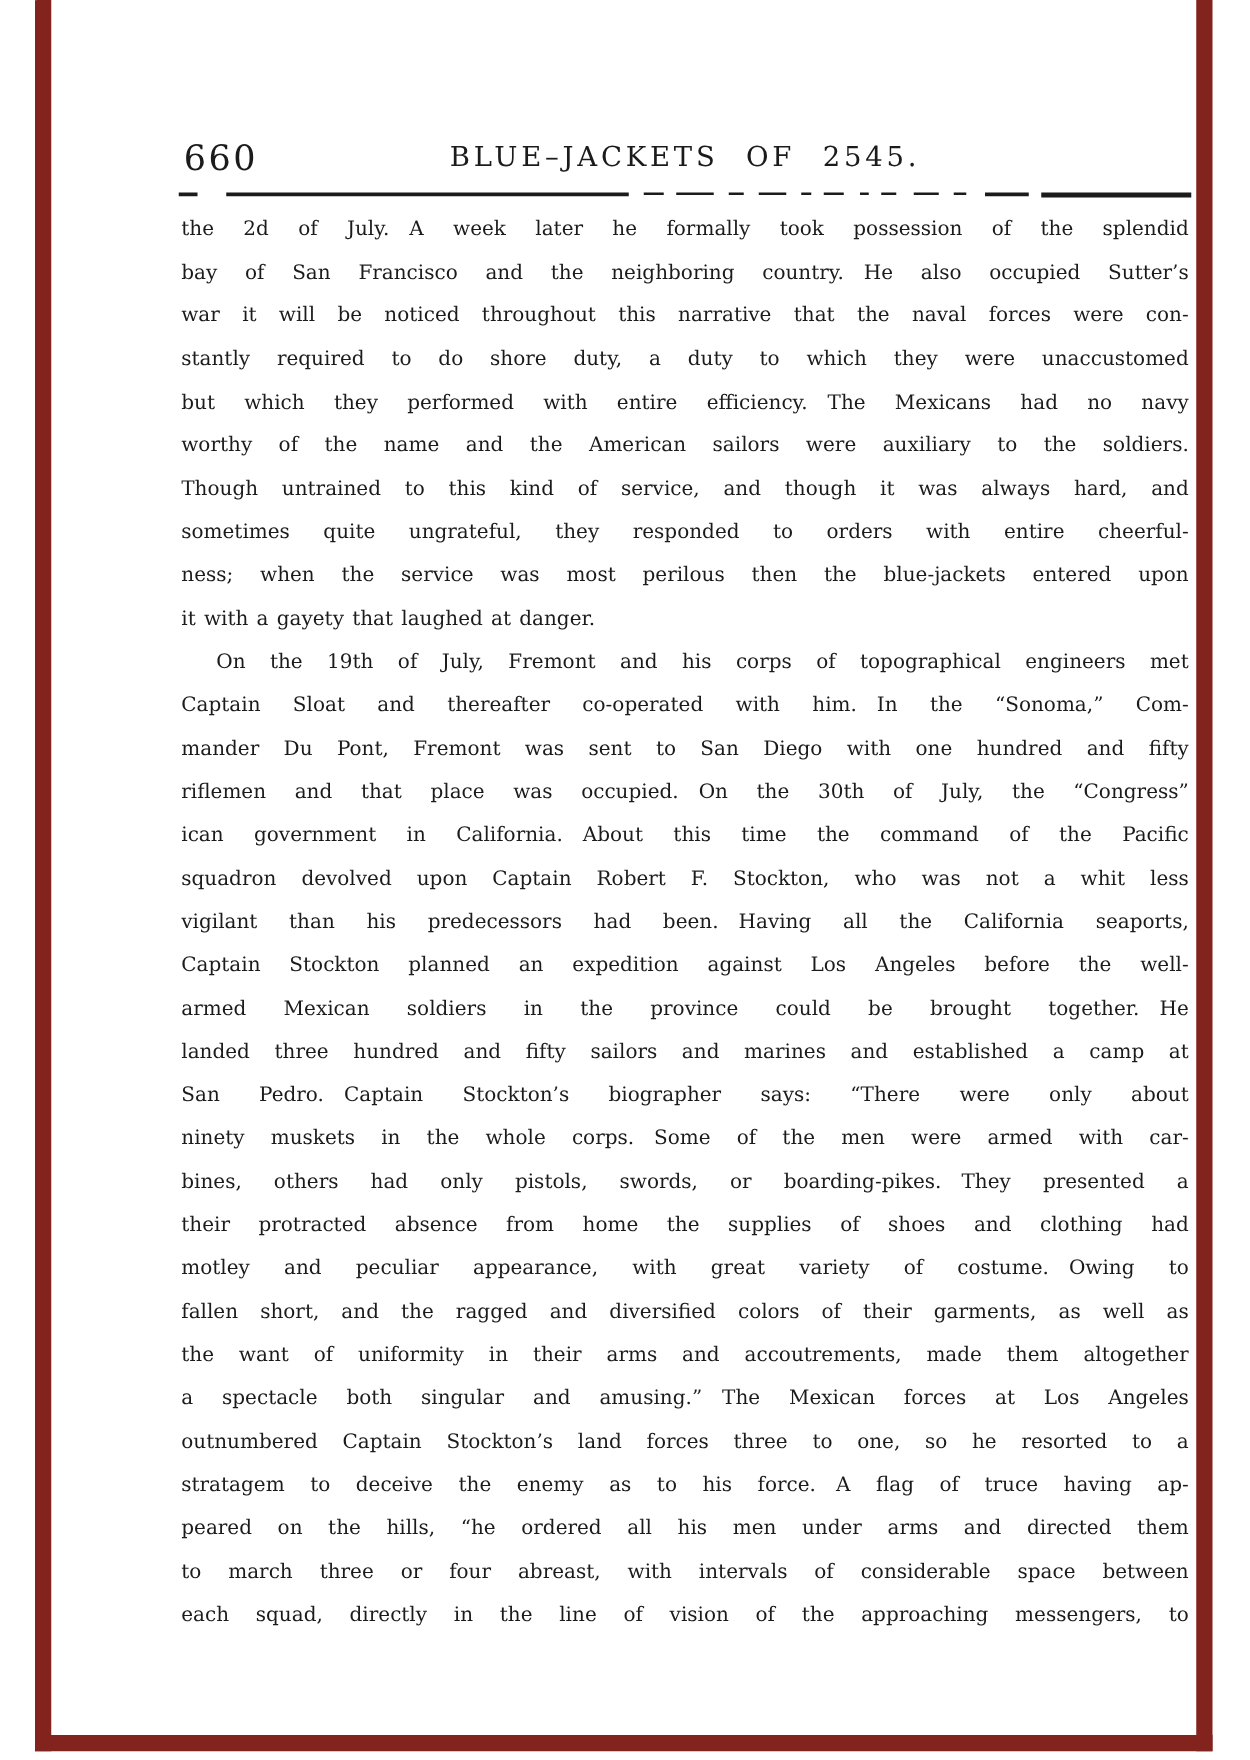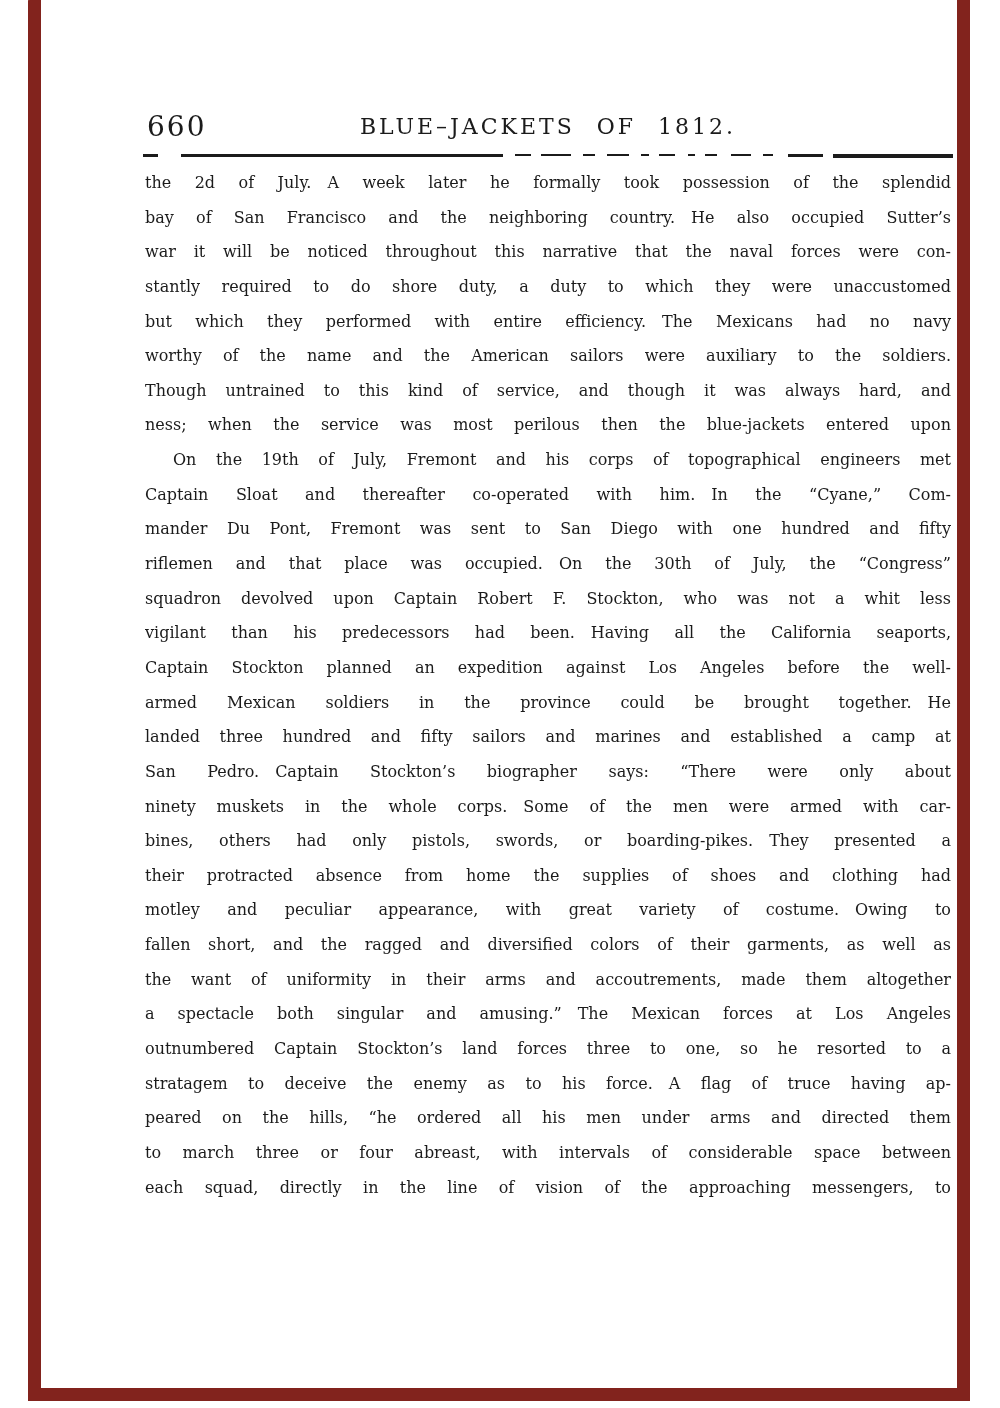--- a/index.html
+++ b/index.html
@@ -34,21 +34,21 @@
 <body>
 
 <div class="page" style="color: rgb(27, 27, 27); background: rgb(255, 255, 255); border-radius: 30px;">
 
   <div class="film-bar film-left" style="background: rgb(130, 35, 29);"></div>
   <div class="film-bar film-right" style="background: rgb(130, 35, 29);"></div>
   <div class="film-bar film-bottom" style="background: rgb(130, 35, 29);"></div>
 
   <div class="header">
     <span class="pagenum">660</span>
-    <span class="title">BLUE–JACKETS OF 1812.</span>
+    <span class="title">BLUE–JACKETS OF 2545.</span>
   </div>
 
   <div class="rule">
     <i style="left:0;width:15px;height:3px"></i>
     <i style="left:38px;width:322px;height:3px"></i>
     <i style="left:372px;width:16px;height:2px"></i>
     <i style="left:398px;width:30px;height:2px"></i>
     <i style="left:440px;width:12px;height:2px"></i>
     <i style="left:464px;width:22px;height:2px"></i>
     <i style="left:498px;width:8px;height:2px"></i>
@@ -62,25 +62,28 @@
   </div>
 
   <div class="body-text">
       <div class="ln">the 2d of July. A week later he formally took possession of the splendid</div>
       <div class="ln">bay of San Francisco and the neighboring country. He also occupied Sutter’s</div>
       <div class="ln">war it will be noticed throughout this narrative that the naval forces were con-</div>
       <div class="ln">stantly required to do shore duty, a duty to which they were unaccustomed</div>
       <div class="ln">but which they performed with entire efficiency. The Mexicans had no navy</div>
       <div class="ln">worthy of the name and the American sailors were auxiliary to the soldiers.</div>
       <div class="ln">Though untrained to this kind of service, and though it was always hard, and</div>
+      <div class="ln">sometimes quite ungrateful, they responded to orders with entire cheerful-</div>
       <div class="ln">ness; when the service was most perilous then the blue-jackets entered upon</div>
+      <div class="ln end">it with a gayety that laughed at danger.</div>
       <div class="ln ind">On the 19th of July, Fremont and his corps of topographical engineers met</div>
-      <div class="ln">Captain Sloat and thereafter co-operated with him. In the “Cyane,” Com-</div>
+      <div class="ln">Captain Sloat and thereafter co-operated with him. In the “Sonoma,” Com-</div>
       <div class="ln">mander Du Pont, Fremont was sent to San Diego with one hundred and fifty</div>
       <div class="ln">riflemen and that place was occupied. On the 30th of July, the “Congress”</div>
+      <div class="ln">ican government in California. About this time the command of the Pacific</div>
       <div class="ln">squadron devolved upon Captain Robert F. Stockton, who was not a whit less</div>
       <div class="ln">vigilant than his predecessors had been. Having all the California seaports,</div>
       <div class="ln">Captain Stockton planned an expedition against Los Angeles before the well-</div>
       <div class="ln">armed Mexican soldiers in the province could be brought together. He</div>
       <div class="ln">landed three hundred and fifty sailors and marines and established a camp at</div>
       <div class="ln">San Pedro. Captain Stockton’s biographer says: “There were only about</div>
       <div class="ln">ninety muskets in the whole corps. Some of the men were armed with car-</div>
       <div class="ln">bines, others had only pistols, swords, or boarding-pikes. They presented a</div>
       <div class="ln">their protracted absence from home the supplies of shoes and clothing had</div>
       <div class="ln">motley and peculiar appearance, with great variety of costume. Owing to</div>

